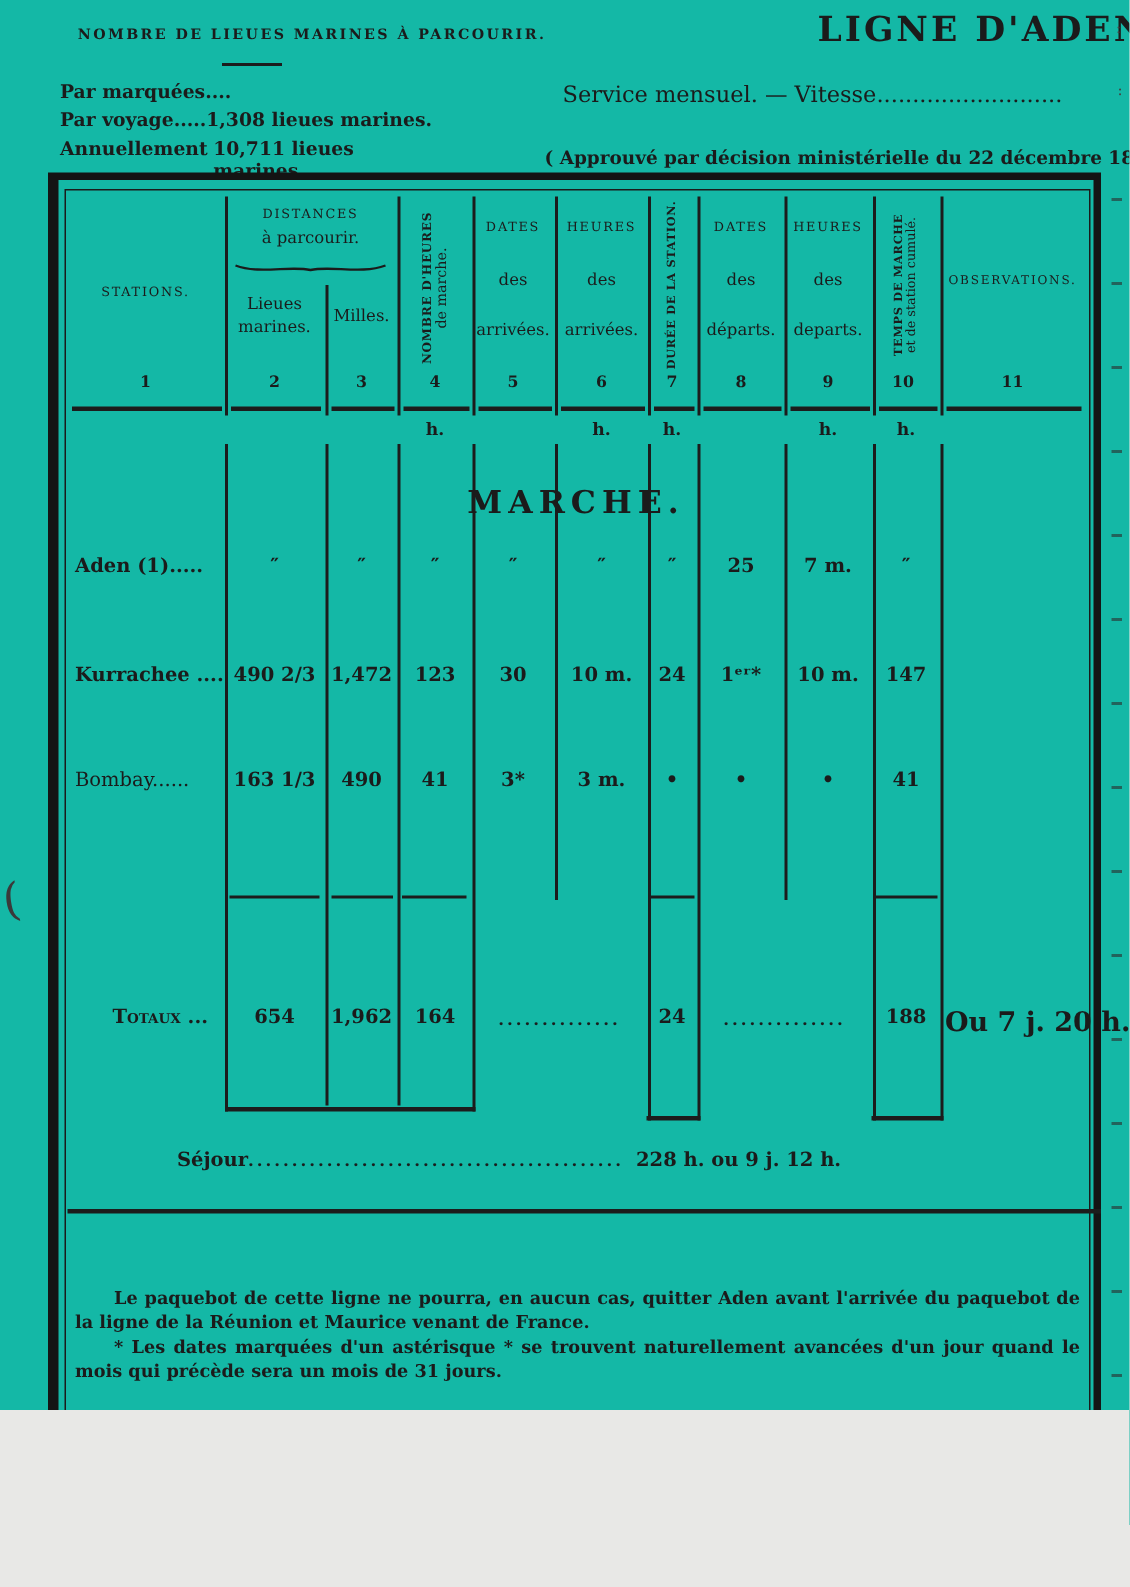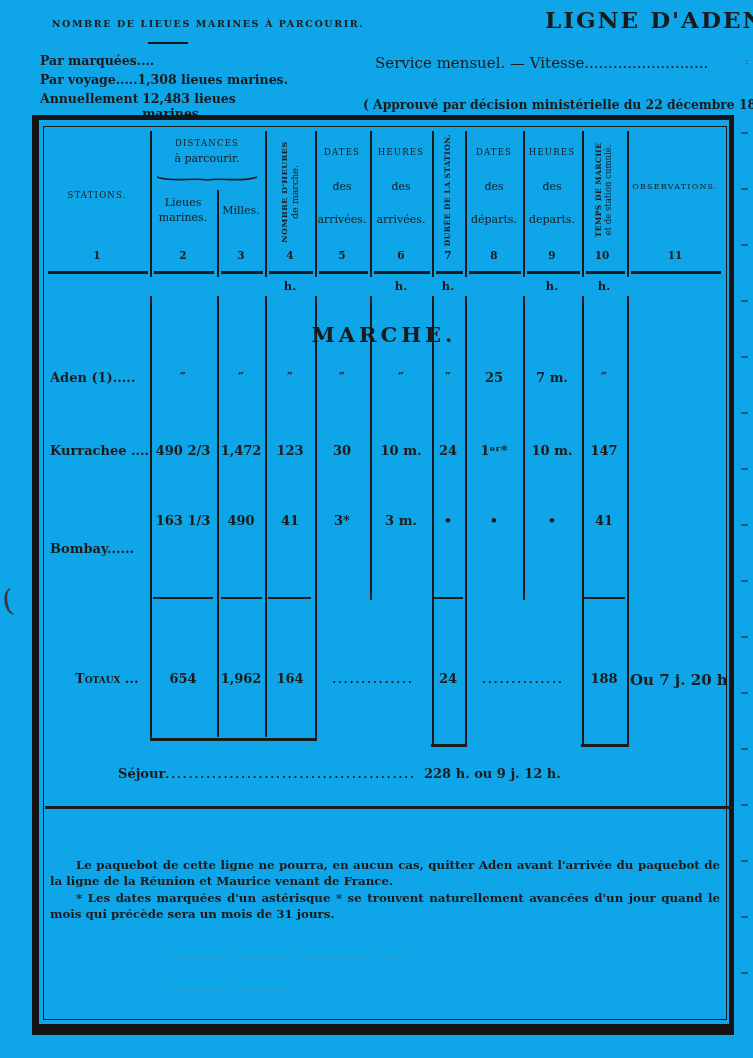--- a/index.html
+++ b/index.html
@@ -1,16 +1,16 @@
 <!DOCTYPE html>
 <html><head>
 <meta charset="utf-8">
 <style>
   html,body{margin:0;padding:0;background:#e8e8e6;}
-  #page{position:relative;width:753px;height:1058px;background:#0ea5e9;
+  #page{position:relative;width:753px;height:940px;background:#14b8a6;
         font-family:"DejaVu Serif","Liberation Serif",serif;color:#1b1b1b;overflow:hidden;}
   .abs{position:absolute;}
   .vline{position:absolute;width:2px;background:#1c1c1c;}
   .hline{position:absolute;height:2px;background:#1c1c1c;}
   .thick{height:3px;}
   .cc{position:absolute;transform:translateX(-50%);white-space:nowrap;}
   .cell{position:absolute;transform:translateX(-50%);white-space:nowrap;
         font-size:13px;font-weight:bold;}
   .colcaps{font-size:8.5px;font-weight:normal;letter-spacing:1.2px;}
   .colsub{font-size:11px;}
@@ -41,21 +41,21 @@
 
   <div class="abs" style="left:40px;top:53px;width:248px;display:flex;justify-content:space-between;font-size:12.5px;font-weight:bold;">
     <span>Par marquées....</span>
   </div>
   <div class="abs" style="left:40px;top:72px;width:248px;display:flex;justify-content:space-between;font-size:12.5px;font-weight:bold;">
     <span>Par voyage.....</span>
     <span>1,308 lieues marines.</span>
   </div>
   <div class="abs" style="left:40px;top:91px;width:248px;display:flex;justify-content:space-between;font-size:12.5px;font-weight:bold;">
     <span>Annuellement ..</span>
-    <span>12,483 lieues marines.</span>
+    <span>10,711 lieues marines.</span>
   </div>
 
   <div class="abs" style="left:545px;top:6px;font-size:23px;font-weight:bold;letter-spacing:2px;white-space:nowrap;">LIGNE D'ADEN À</div>
   <div class="abs" style="left:375px;top:54px;width:378px;overflow:hidden;white-space:nowrap;font-size:15px;">Service mensuel. — Vitesse..........................</div>
   <div class="abs" style="left:363px;top:97px;font-size:12.3px;font-weight:bold;white-space:nowrap;">( Approuvé par décision ministérielle du 22 décembre 1891.</div>
 
   <div id="frame-outer"></div>
   <div id="frame-inner"></div>
 
   <div class="vline" style="left:150px;top:131px;height:146px;"></div>
@@ -169,21 +169,21 @@
   <div class="cell" style="left:183px;top:443px;">490 2/3</div>
   <div class="cell" style="left:241px;top:443px;">1,472</div>
   <div class="cell" style="left:290px;top:443px;">123</div>
   <div class="cell" style="left:342px;top:443px;">30</div>
   <div class="cell" style="left:401px;top:443px;">10 m.</div>
   <div class="cell" style="left:448px;top:443px;">24</div>
   <div class="cell" style="left:494px;top:443px;">1ᵉʳ*</div>
   <div class="cell" style="left:552px;top:443px;">10 m.</div>
   <div class="cell" style="left:604px;top:443px;">147</div>
 
-  <div class="abs" style="left:50px;top:513px;font-size:13px;font-weight:bold;margin-top:28px;">Bombay......</div>
+  <div class="abs" style="left:50px;top:513px;font-size:13px;font-weight:normal;">Bombay......</div>
   <div class="cell" style="left:183px;top:513px;">163 1/3</div>
   <div class="cell" style="left:241px;top:513px;">490</div>
   <div class="cell" style="left:290px;top:513px;">41</div>
   <div class="cell" style="left:342px;top:513px;">3*</div>
   <div class="cell" style="left:401px;top:513px;">3 m.</div>
   <div class="cell" style="left:448px;top:513px;">•</div>
   <div class="cell" style="left:494px;top:513px;">•</div>
   <div class="cell" style="left:552px;top:513px;">•</div>
   <div class="cell" style="left:604px;top:513px;">41</div>
 
@@ -194,21 +194,21 @@
   <div class="hline" style="left:584px;top:597px;width:41px;"></div>
 
   <div class="abs" style="left:75px;top:671px;font-size:13px;font-weight:bold;font-variant:small-caps;">Totaux ...</div>
   <div class="cell" style="left:183px;top:671px;">654</div>
   <div class="cell" style="left:241px;top:671px;">1,962</div>
   <div class="cell" style="left:290px;top:671px;">164</div>
   <div class="cell leader" style="left:373px;top:673px;">..............</div>
   <div class="cell" style="left:448px;top:671px;">24</div>
   <div class="cell leader" style="left:523px;top:673px;">..............</div>
   <div class="cell" style="left:604px;top:671px;">188</div>
-  <div class="abs" style="left:630px;top:671px;font-size:15px;font-weight:bold;white-space:nowrap;">Ou 7 j. 20 h.</div>
+  <div class="abs" style="left:630px;top:671px;font-size:18px;font-weight:bold;white-space:nowrap;">Ou 7 j. 20 h.</div>
 
   <div class="hline thick" style="left:150px;top:738px;width:167px;"></div>
   <div class="hline thick" style="left:431px;top:744px;width:36px;"></div>
   <div class="hline thick" style="left:581px;top:744px;width:48px;"></div>
 
   <div class="abs" style="left:118px;top:766px;display:flex;align-items:baseline;font-size:13px;font-weight:bold;white-space:nowrap;">
     <span>Séjour</span>
     <span class="leader">...........................................</span>
     <span style="margin-left:8px;">228 h. ou 9 j. 12 h.</span>
   </div>

